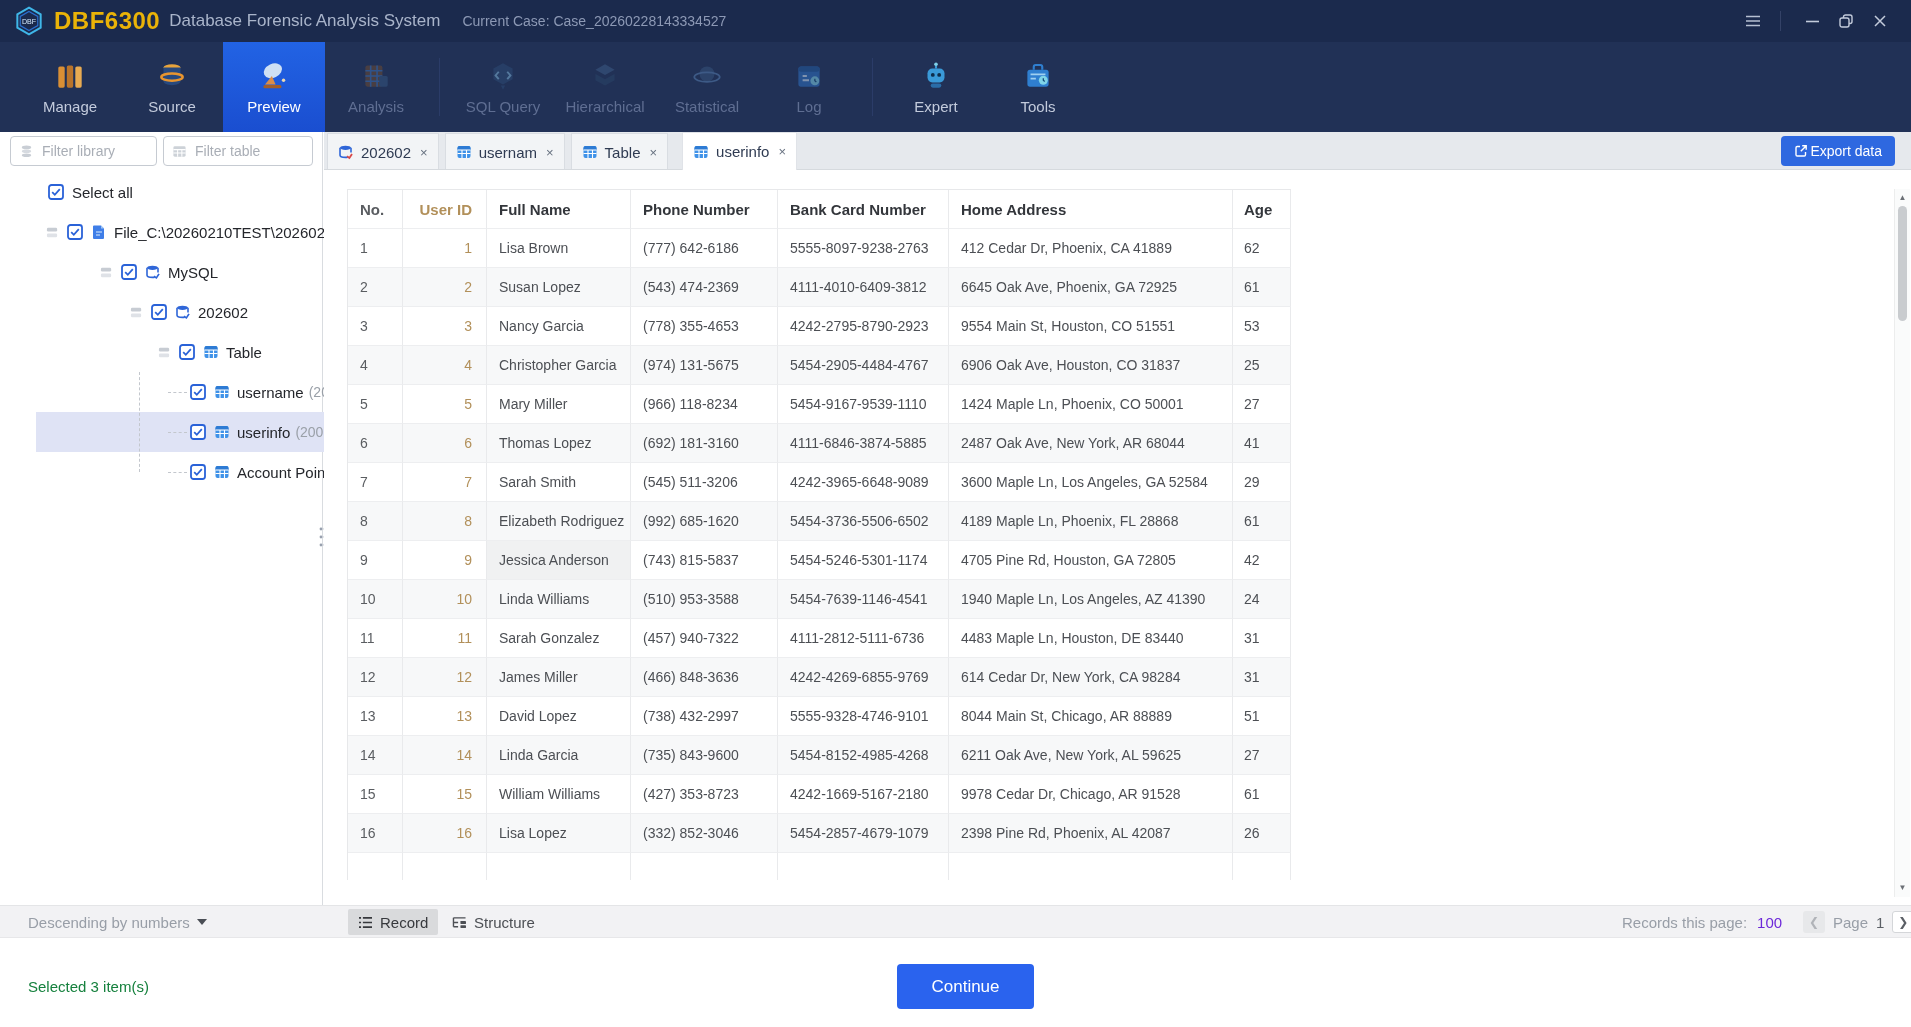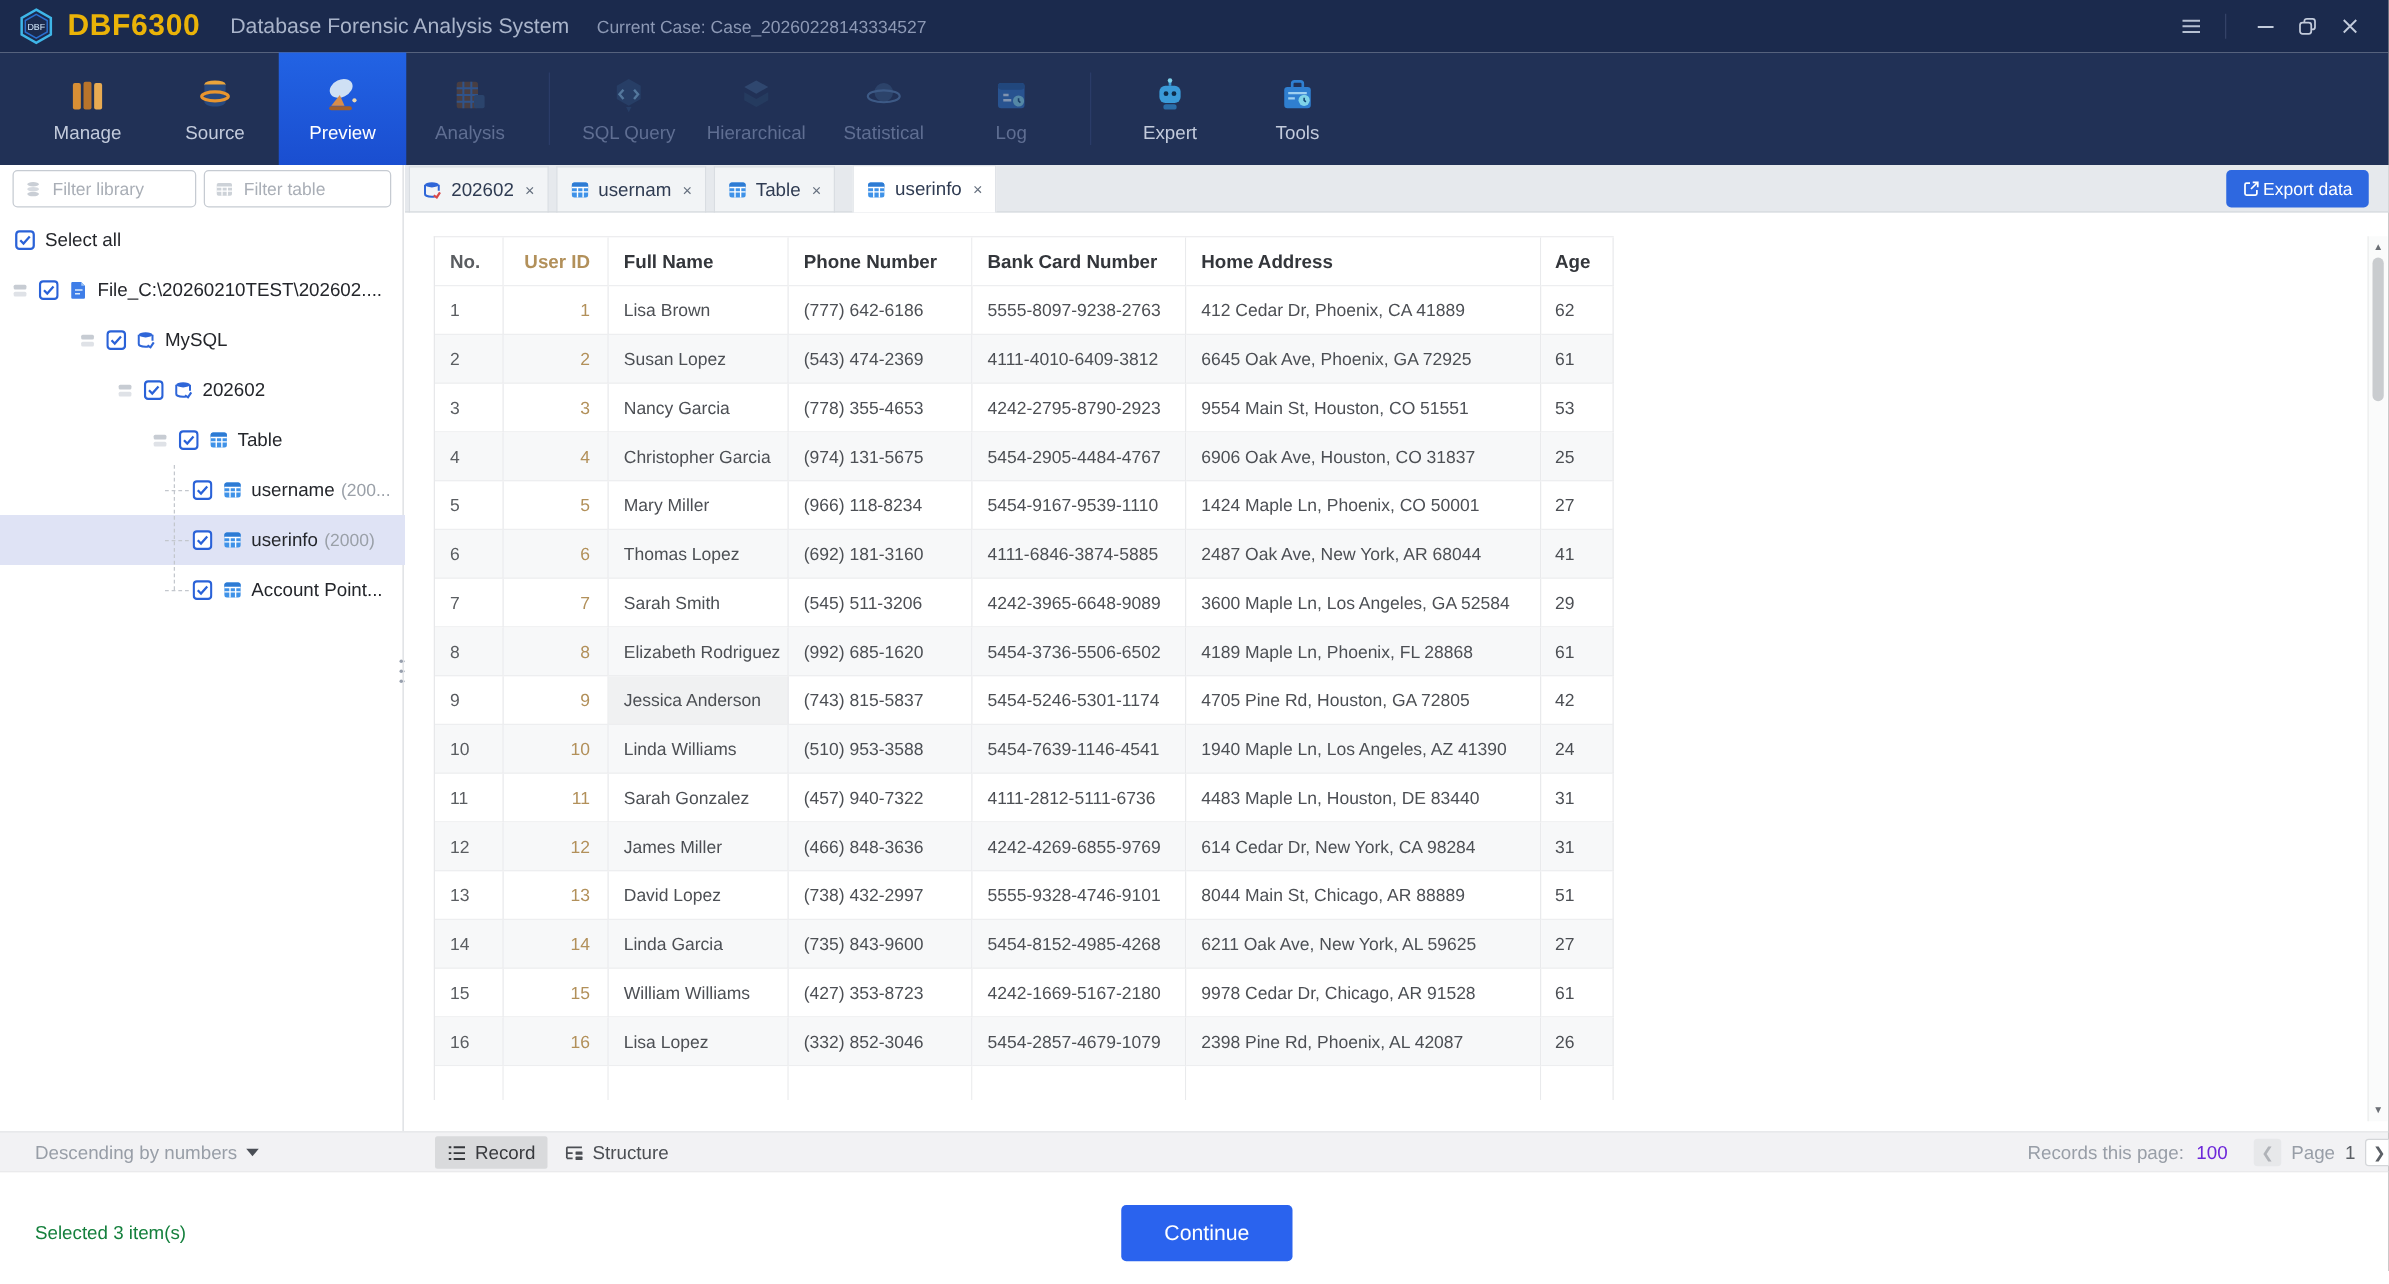--- a/index.html
+++ b/index.html
@@ -5,21 +5,21 @@
   html,body{margin:0;padding:0;background:#222;}
   *{box-sizing:border-box;}
   .app{position:relative;width:1911px;height:1027px;background:#fff;overflow:hidden;
        font-family:"Liberation Sans",sans-serif;-webkit-font-smoothing:antialiased;}
 
   
   .titlebar{position:absolute;left:0;top:0;width:100%;height:42px;background:#1b2a4d;
             display:flex;align-items:center;padding:0 14px;}
   .logo{width:30px;height:30px;margin-right:10px;flex:none;}
   .app-name{font-size:24px;font-weight:bold;color:#eab308;letter-spacing:.5px;}
-  .app-sub{font-size:17px;font-weight:300;color:#a9b4ca;margin-left:24px;}
+  .app-sub{font-size:17px;font-weight:300;color:#a9b4ca;margin-left:9px;}
   .case-txt{font-size:14px;color:#8d99b5;margin-left:22px;}
   .tb-right{margin-left:auto;display:flex;align-items:center;}
   .winbtn{width:34px;height:30px;display:flex;align-items:center;justify-content:center;cursor:pointer;}
   .tb-sep{width:1px;height:20px;background:#344267;margin:0 14px 0 10px;}
 
   
   .navbar{position:absolute;left:0;top:42px;width:100%;height:90px;background:#213156;
           display:flex;padding-left:19px;}
   .nav-item{width:102px;height:90px;display:flex;flex-direction:column;align-items:center;
             justify-content:center;gap:5px;cursor:pointer;flex:none;}
@@ -35,21 +35,21 @@
   .sidebar{position:absolute;left:0;top:132px;width:323px;height:773px;background:#fff;
            border-right:1px solid #d9dce0;}
   .finput{position:absolute;height:30px;background:#fff;border:1px solid #c6cbd2;border-radius:4px;
           display:flex;align-items:center;padding:0 8px;gap:6px;}
   .finput svg{width:15px;height:15px;flex:none;}
   .finput input{border:none;outline:none;width:100%;font-size:14px;color:#333;background:transparent;
                 font-family:"Liberation Sans",sans-serif;}
   .finput input::placeholder{color:#a9aeb6;}
   #f-lib{left:10px;top:4px;width:147px;}
   #f-tab{left:163px;top:4px;width:150px;}
-  .tree{position:absolute;left:0;top:40px;width:358px;}
+  .tree{position:absolute;left:0;top:40px;width:358px;padding-left:36px;}
   .tree-row{height:40px;display:flex;align-items:center;cursor:pointer;position:relative;white-space:nowrap;}
   .tree-row.selected{background:#dfe3f5;}
   .tree-row .exp{width:13px;height:13px;margin-right:8px;flex:none;cursor:pointer;}
   .tree-row .exp svg{width:13px;height:13px;display:block;}
   .tree-row .cb{width:16px;height:16px;margin-right:8px;flex:none;cursor:pointer;}
   .tree-row .cb svg{width:16px;height:16px;display:block;}
   .tree-row .icn{width:16px;height:16px;margin-right:7px;flex:none;}
   .tree-row .icn svg{width:16px;height:16px;display:block;}
   .tree-row .tlabel{font-size:15px;color:#24262b;overflow:hidden;text-overflow:clip;}
   .tree-row .tcount{font-size:14px;color:#9aa0a8;margin-left:5px;}

